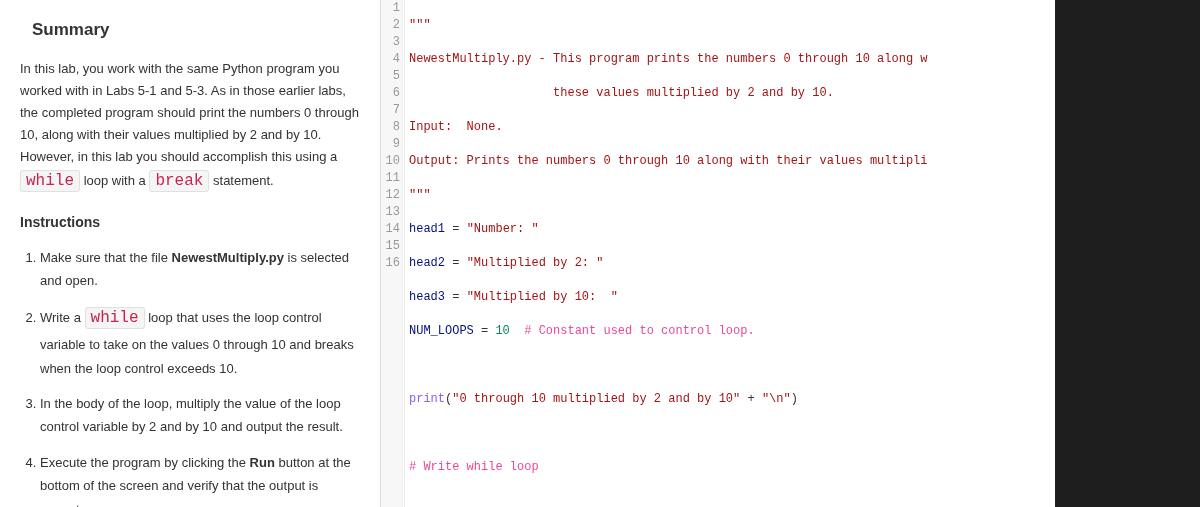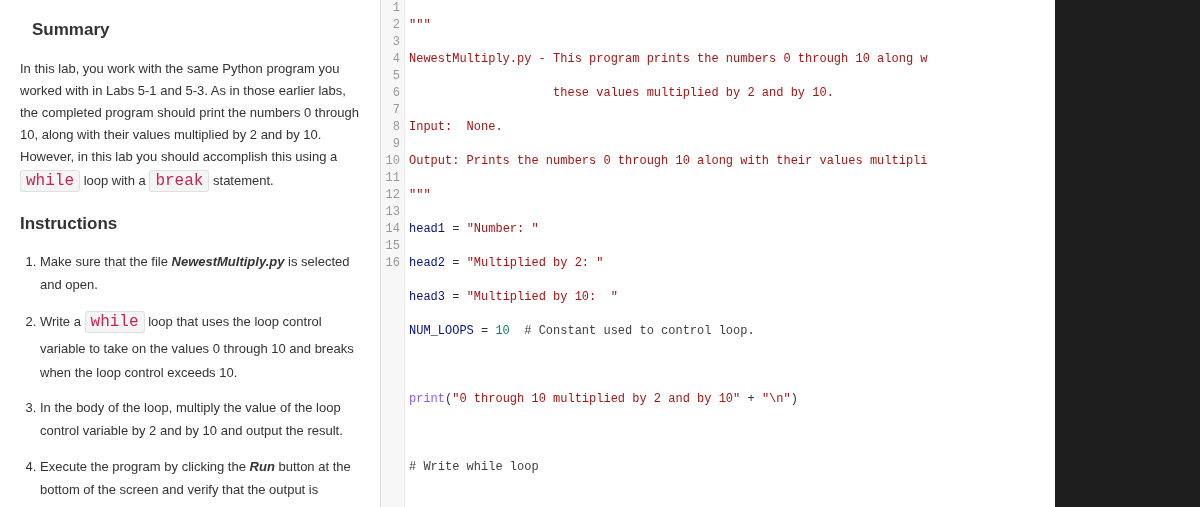--- a/index.html
+++ b/index.html
@@ -34,21 +34,21 @@
     .code-chip {
       font-family: Consolas, "Courier New", monospace;
       background: #f5f5f5;
       border: 1px solid #e0e0e0;
       border-radius: 3px;
       padding: 1px 5px;
       font-size: 16px;
       color: #c7254e;
     }
     .instructions-heading {
-      font-size: 17px;
+      font-size: 14px;
       font-weight: 600;
       margin-top: 18px;
       margin-bottom: 16px;
     }
     .ol {
       list-style: decimal;
       padding-left: 20px;
     }
     .ol li {
       font-size: 13px;
@@ -85,29 +85,29 @@
       font-size: 12px;
       line-height: 17px;
       padding-left: 4px;
       white-space: pre;
       overflow: hidden;
       color: #333;
     }
     .code-line { height: 17px; }
     .tok-str { color: #a31515; }
     .tok-num { color: #098658; }
-    .tok-com { color: #404040; }
+    .tok-com { color: #ec4899; }
     .tok-fn  { color: #8b5cf6; }
     .tok-var { color: #001080; }
     .right-panel {
       width: 145px;
       background: #1e1e1e;
       flex-shrink: 0;
     }
-    b { font-weight: 600; font-style: italic; }
+    b { font-weight: 600; }
   </style>
 </head>
 <body>
 
 <div class="left-panel">
   <div class="summary-heading">Summary</div>
   <p class="para">
     <span>In this lab, you work with the same Python program you worked with in Labs 5-1 and 5-3. As in those earlier labs, the completed program should print the numbers 0 through 10, along with their values multiplied by 2 and by 10. However, in this lab you should accomplish this using a </span><span class="code-chip">while</span><span> loop with a </span><span class="code-chip">break</span><span> statement.</span>
   </p>
 

